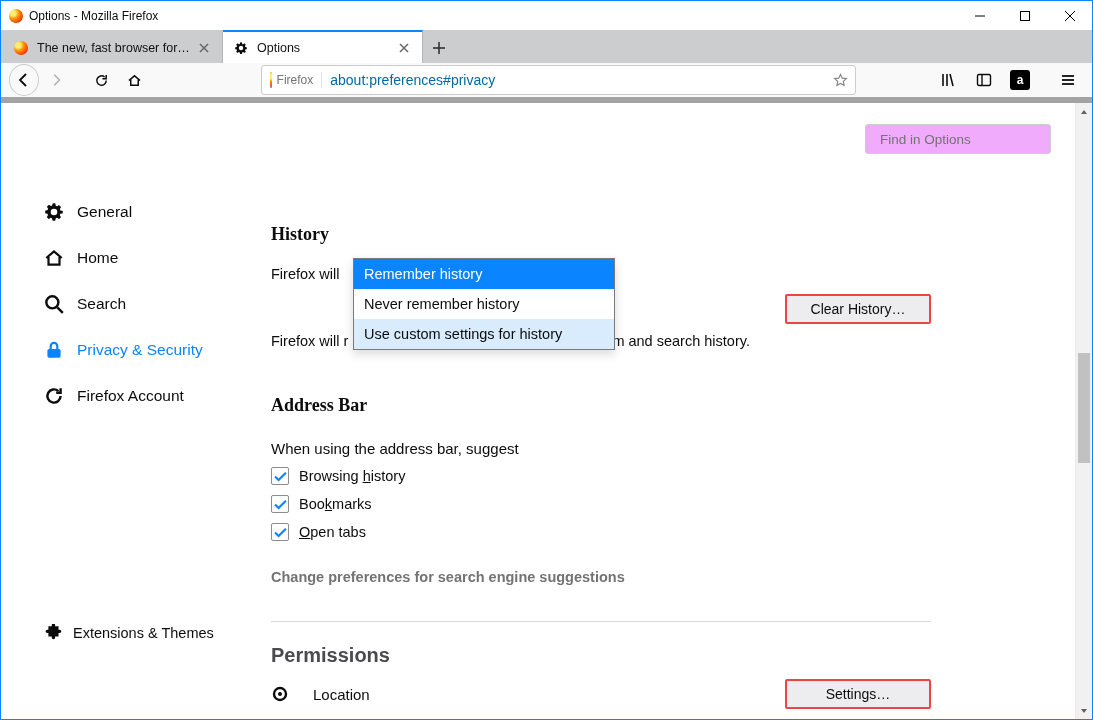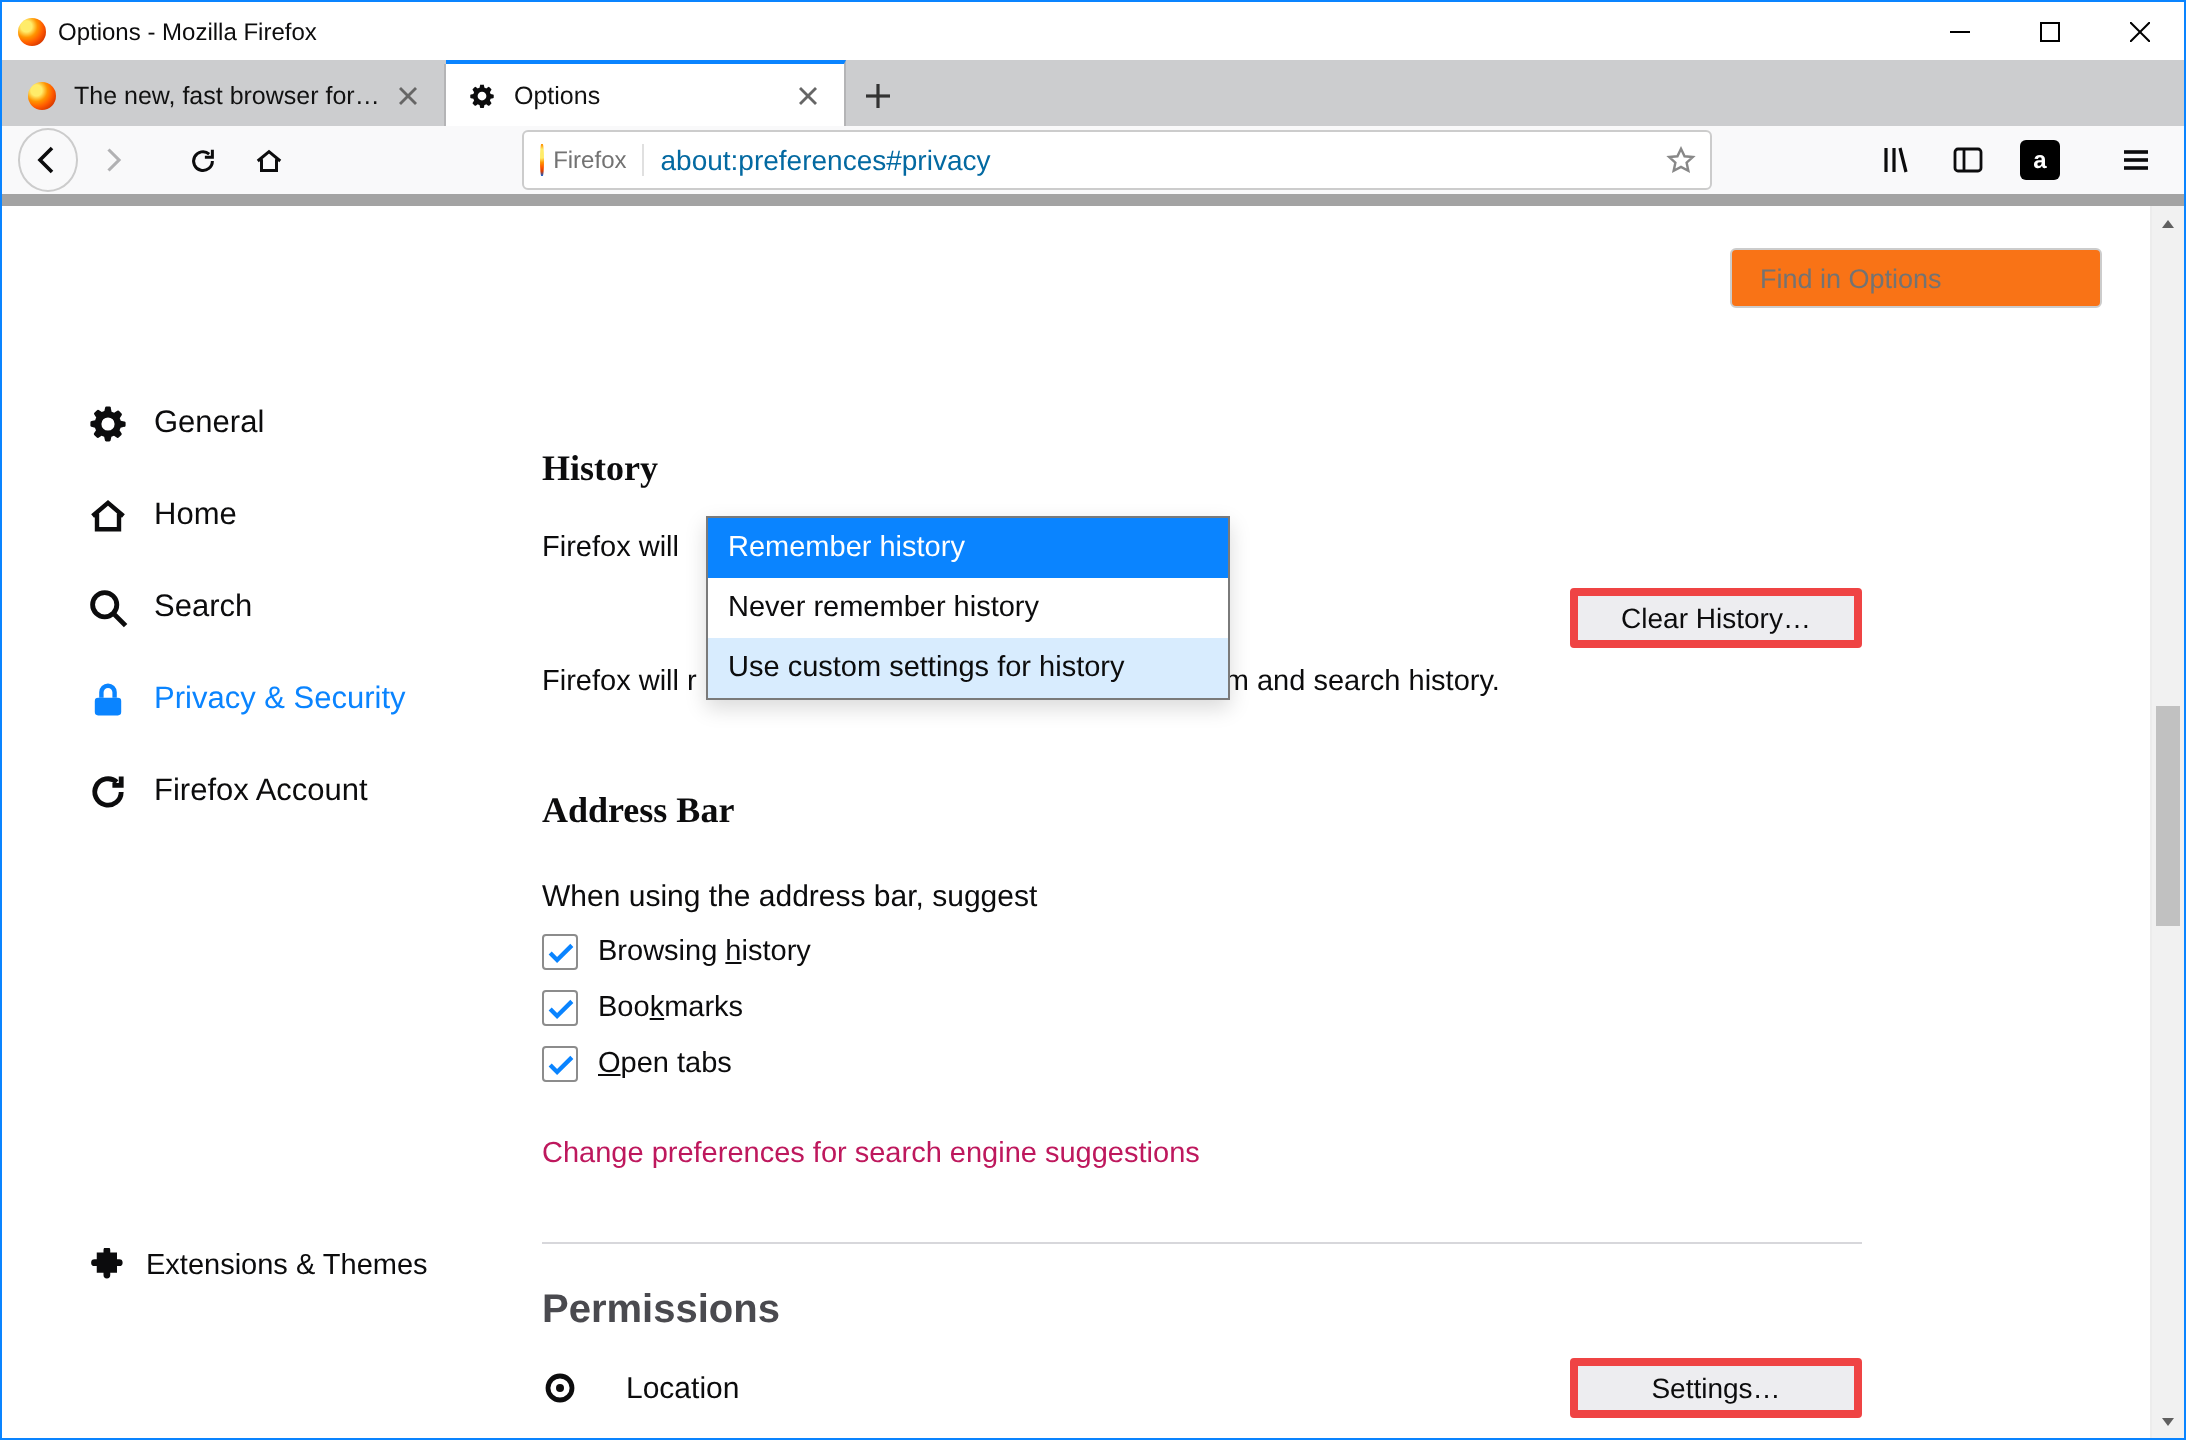--- a/index.html
+++ b/index.html
@@ -45,21 +45,21 @@
 .content-outer { flex:1; display:flex; overflow:hidden; position:relative; }
 .content { flex:1; overflow: hidden; position:relative; }
 .content-scroll { position:absolute; inset:0; overflow:hidden; }
 .fake-scrollbar { width: 17px; background:#f1f1f1; border-left:1px solid #ececec; position:relative; }
 .fake-scroll-thumb { position:absolute; left:2px; right:2px; top:250px; height:110px; background:#c1c1c1; border-radius:0; }
 .fake-scroll-arrow { position:absolute; left:0; right:0; height:17px; display:flex; align-items:center; justify-content:center; color:#666; }
 .fake-scroll-arrow.top { top:0; }
 .fake-scroll-arrow.bottom { bottom:0; }
 
 
-.search-box { position:absolute; top:21px; right:24px; width:186px; height:30px; border:1px solid #ccc; border-radius:3px; display:flex; align-items:center; padding:0 8px; gap:6px; background:#f97316; }
+.search-box { position:absolute; top:21px; right:24px; width:186px; height:30px; border:1px solid #ccc; border-radius:3px; display:flex; align-items:center; padding:0 8px; gap:6px; background:#f0abfc; }
 .search-box input { border:none; outline:none; font-size:13.5px; flex:1; color:#333; background:transparent; }
 .search-box input::placeholder { color:#737373; }
 
 
 .sidebar { position:absolute; left:42px; top:86px; width:198px; }
 .category { display:flex; align-items:center; height:46px; gap:12px; font-size:15.5px; color:#0c0c0d; cursor:default; }
 .category.active { color:#0a84ff; }
 .category .sb-icon { width:22px; height:22px; display:flex; align-items:center; justify-content:center; }
 .category.active .sb-icon { color:#0a84ff; }
 
@@ -77,28 +77,28 @@
 .select-box .caret { color:#5a5a5a; }
 
 .dropdown { position:absolute; left:82px; top:34px; width:262px; background:#fff; border:1px solid #7a7a7a; box-shadow:0 4px 10px rgba(0,0,0,.15); }
 .dd-item { height:30px; display:flex; align-items:center; padding:0 10px; font-size:14.5px; }
 .dd-item.selected { background:#0a84ff; color:#fff; }
 .dd-item.hover { background:#d8ecfe; }
 
 .history-text { font-size:14.5px; margin-top:44px; }
 .history-text .gapfill { margin-left: 260px; }
 
-.btn { height:30px; min-width:146px; background:#ededf0; border:4px solid #ef4444; border-radius:2px; font-size:14px; display:inline-flex; align-items:center; justify-content:center; padding:0 14px; }
+.btn { height:30px; min-width:146px; background:#ededf0; border:2px solid #ef4444; border-radius:2px; font-size:14px; display:inline-flex; align-items:center; justify-content:center; padding:0 14px; }
 .btn-right { position:absolute; right:0; }
 
 .checkbox-row { display:flex; align-items:center; gap:10px; font-size:14.5px; margin:10px 0; }
 .chk { width:18px; height:18px; border:1px solid #8c8c8c; border-radius:2px; display:flex; align-items:center; justify-content:center; }
 .chk svg { width:13px; height:13px; }
 
-.linklike { color:#be185d; font-size:14.5px; margin-top:18px; display:inline-block; }
+.linklike { color:#737373; font-size:14.5px; margin-top:18px; display:inline-block;font-weight:bold; }
 
 .hr { border:none; border-top:1px solid #d7d7db; margin: 36px 0 0 0; }
 
 .perm-row { display:flex; align-items:center; justify-content:space-between; margin-top:12px; font-size:15px; }
 .perm-left { display:flex; align-items:flex-end; gap:24px; }
 
 
 .ak { text-decoration: underline; }
 
 

